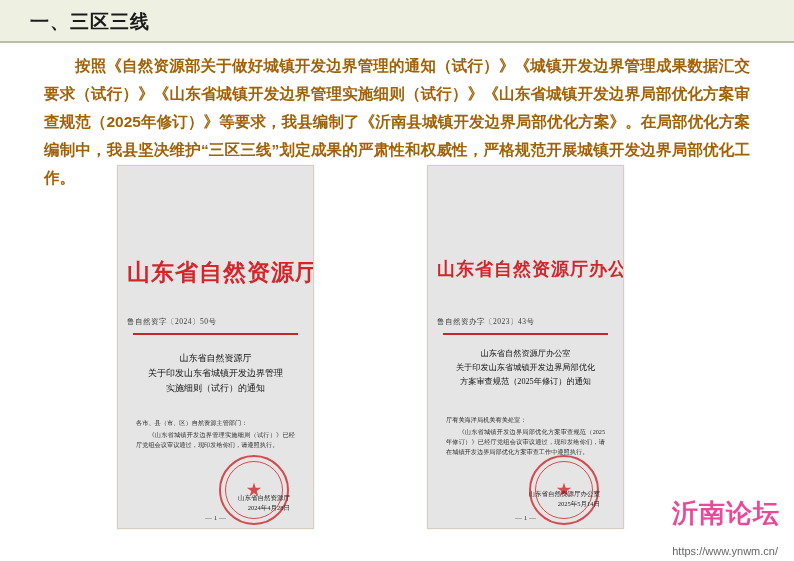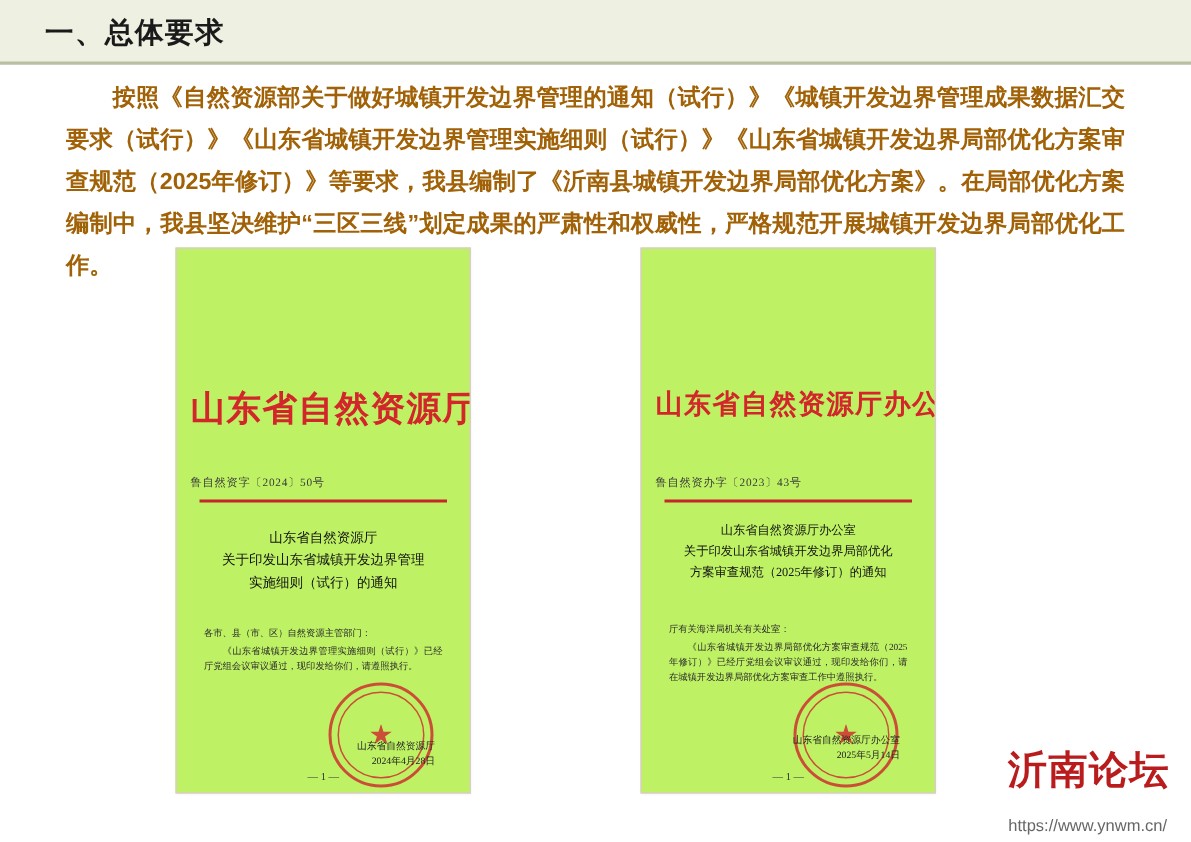--- a/index.html
+++ b/index.html
@@ -67,21 +67,21 @@
     left: 0;
     top: 165px;
     width: 794px;
     height: 370px;
   }
   .doc-card {
     position: absolute;
     top: 0;
     width: 195px;
     height: 362px;
-    background: #bef264;
+    background: #e5e5e5;
     border: 1px solid #d8cfc0;
     box-shadow: 0 0 2px rgba(0,0,0,0.10);
     overflow: hidden;
   }
   .doc-card.left  { left: 117px; }
   .doc-card.right { left: 427px; }
 
   .doc-inner {
     position: absolute;
     left: 9px; top: 9px;
@@ -211,40 +211,40 @@
     color: #333;
   }
 
   
   .watermark {
     position: absolute;
     right: 14px;
     bottom: 30px;
     font-size: 26px;
     font-weight: bold;
-    color: #b91c1c;
+    color: #ec4899;
     font-family: Liberation Sans, sans-serif;
     letter-spacing: 1px;
     margin-top: 14px;
   }
   .watermark-url {
     position: absolute;
     right: 16px;
     bottom: 4px;
     font-size: 11px;
     color: #666;
     font-family: Liberation Sans, sans-serif;
     margin-top: 16px;
   }
 </style>
 </head>
 <body>
 
 <div class="header-band">
-  <div class="header-title">一、总体要求</div>
+  <div class="header-title">一、三区三线</div>
 </div>
 <div class="header-rule"></div>
 
 <div class="doc-body">
   <p class="para">按照《自然资源部关于做好城镇开发边界管理的通知（试行）》《城镇开发边界管理成果数据汇交要求（试行）》《山东省城镇开发边界管理实施细则（试行）》《山东省城镇开发边界局部优化方案审查规范（2025年修订）》等要求，我县编制了《沂南县城镇开发边界局部优化方案》。在局部优化方案编制中，我县坚决维护“三区三线”划定成果的严肃性和权威性，严格规范开展城镇开发边界局部优化工作。</p>
 </div>
 
 <div class="docs-row">
 
   <div class="doc-card left">

